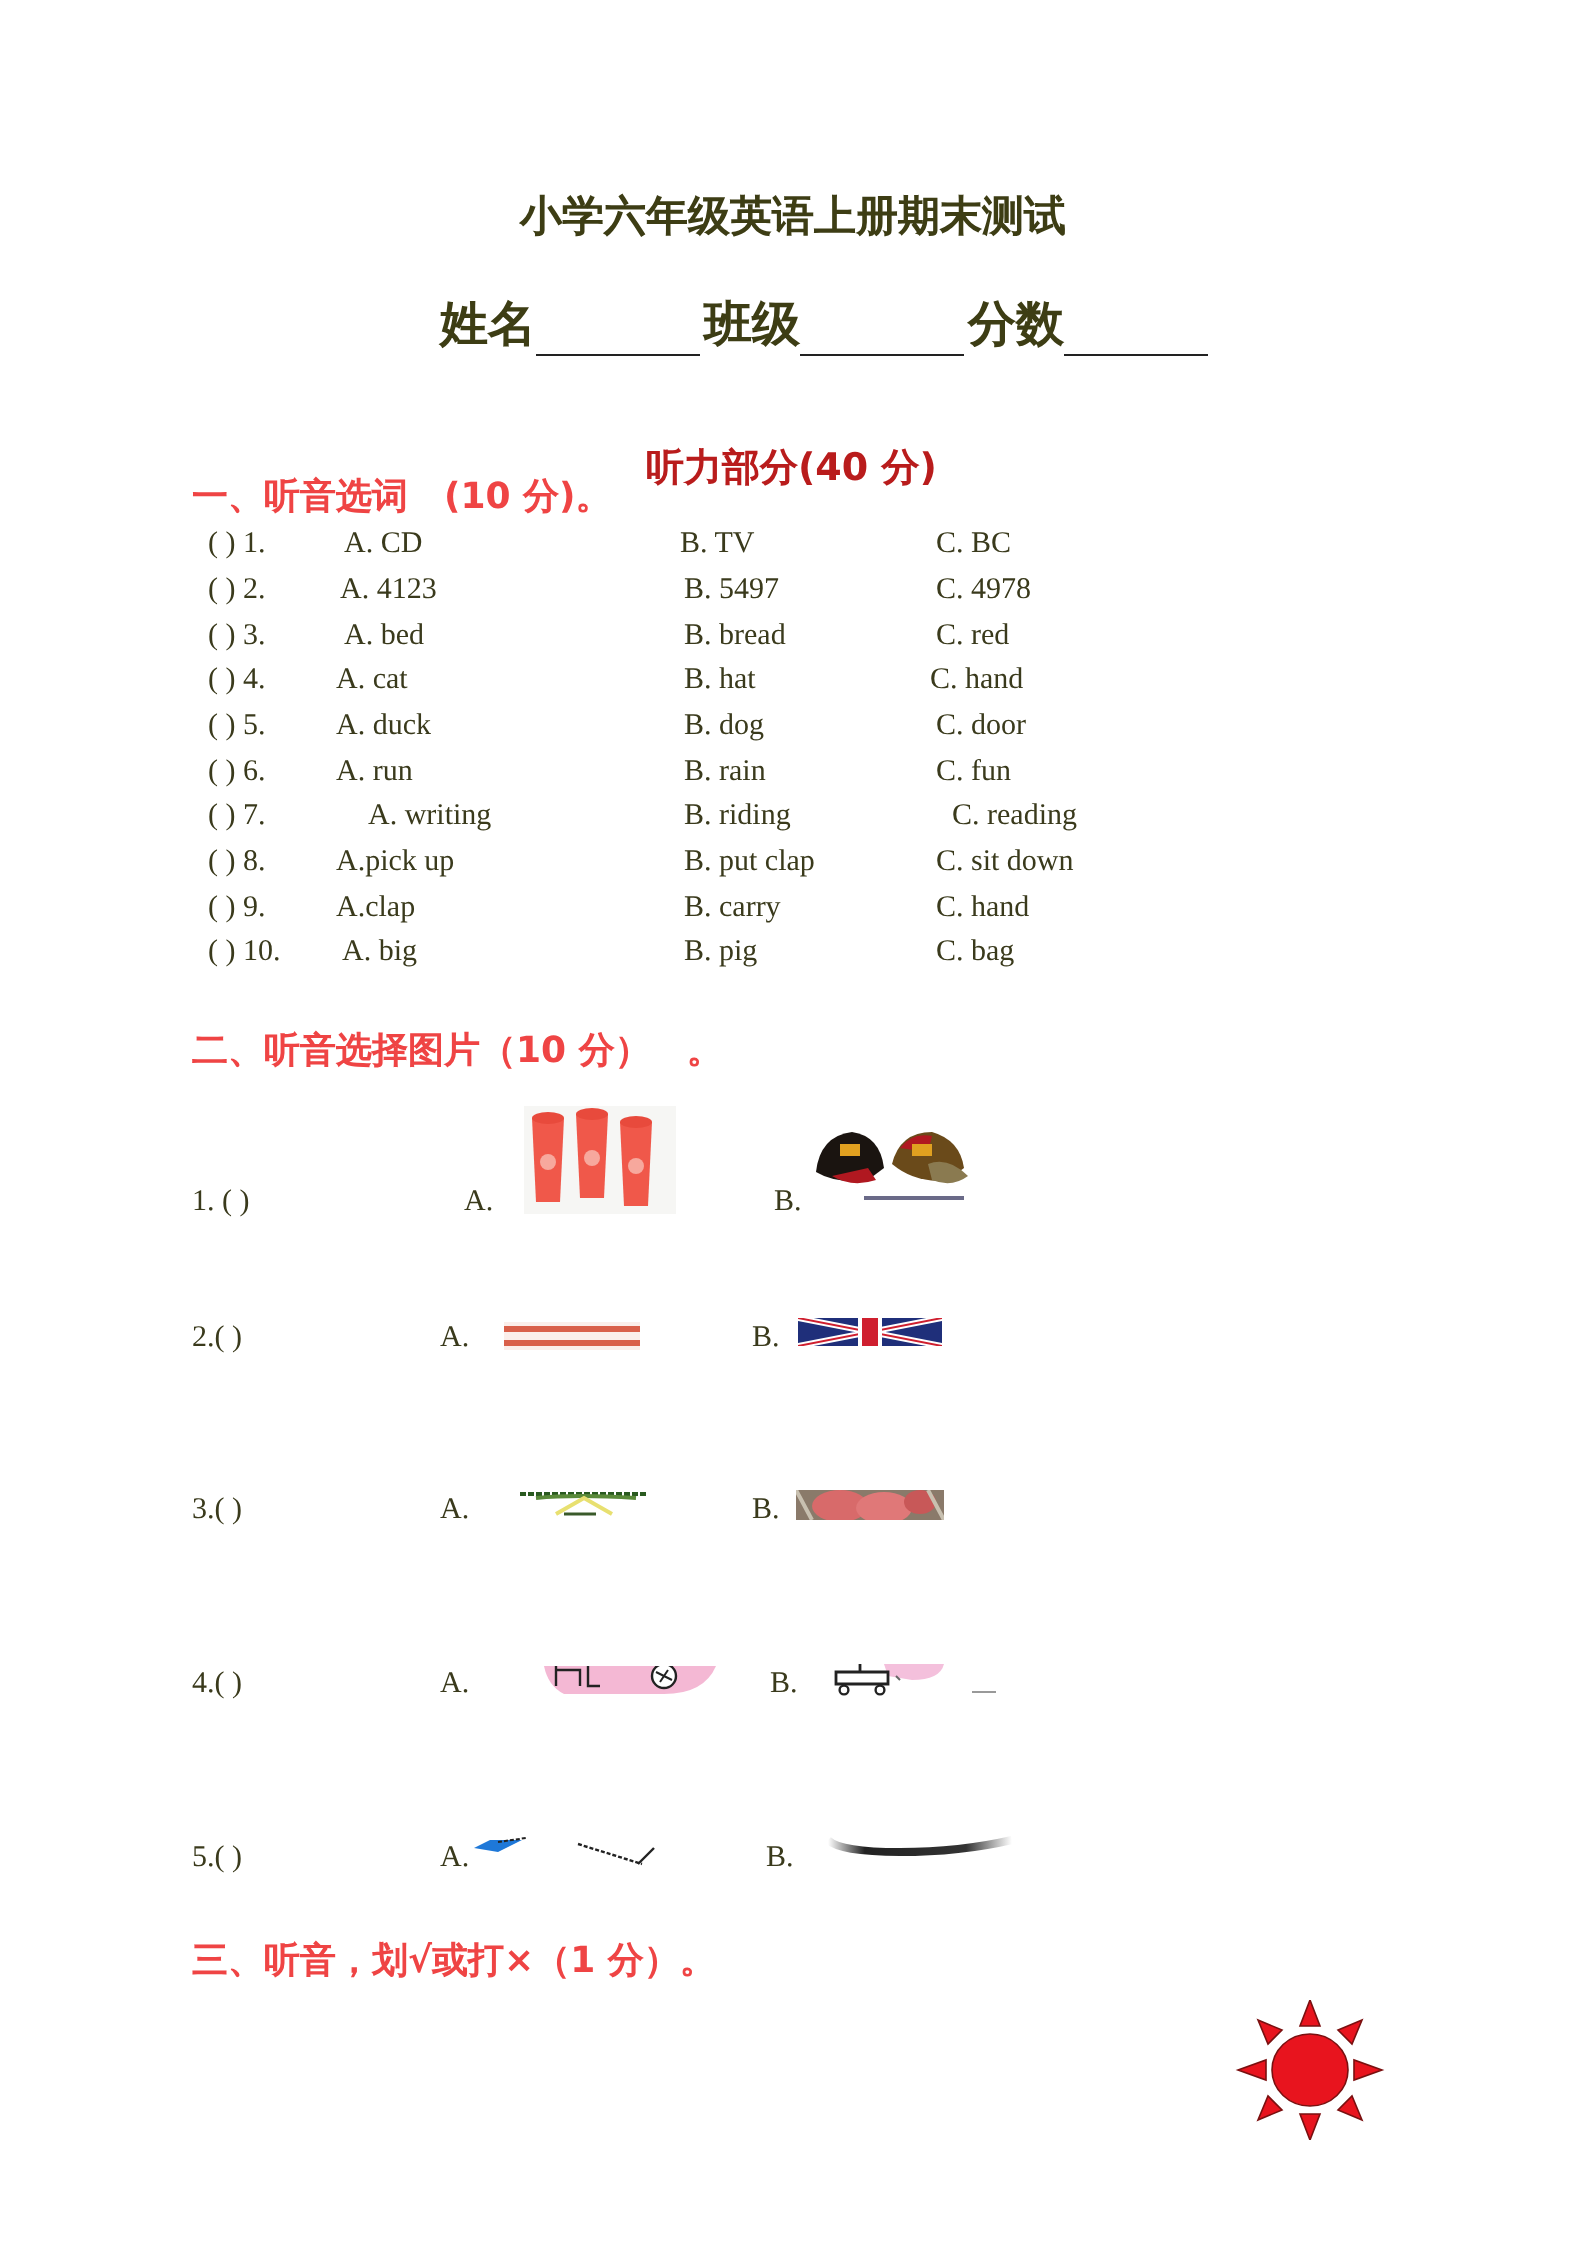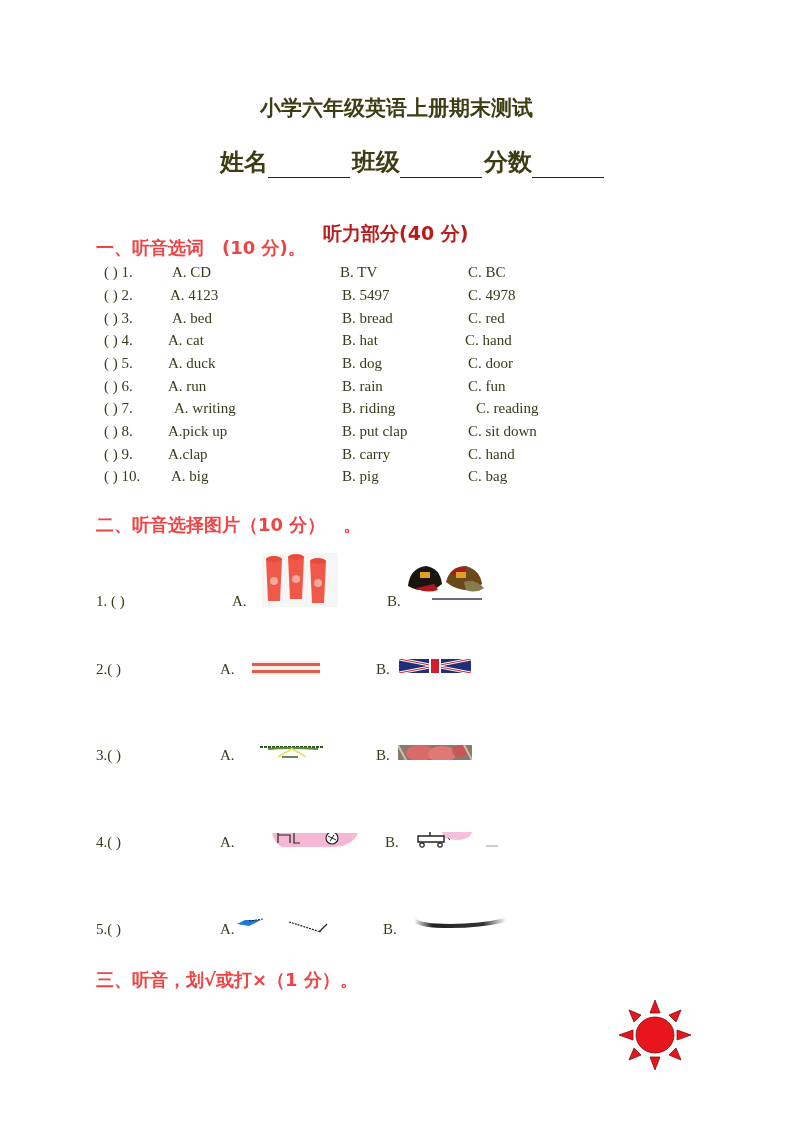--- a/index.html
+++ b/index.html
@@ -78,21 +78,21 @@
       <span>6.</span>
     </div>
     <div class="abs row" style="top:378px;left:168px">A. run</div>
     <div class="abs row" style="top:378px;left:342px">B.    rain</div>
     <div class="abs row" style="top:378px;left:468px">C.    fun</div>
 
     <div class="abs row" style="top:400px;left:104px">
       <span>(    )</span>
       <span>7.</span>
     </div>
-    <div class="abs row" style="top:400px;left:174px">A. writing</div>
+    <div class="abs row" style="top:400px;left:184px">A. writing</div>
     <div class="abs row" style="top:400px;left:342px">B. riding</div>
     <div class="abs row" style="top:400px;left:476px">C. reading</div>
 
     <div class="abs row" style="top:423px;left:104px">
       <span>(    )</span>
       <span>8.</span>
     </div>
     <div class="abs row" style="top:423px;left:168px">A.pick up</div>
     <div class="abs row" style="top:423px;left:342px">B. put clap</div>
     <div class="abs row" style="top:423px;left:468px">C. sit down</div>

